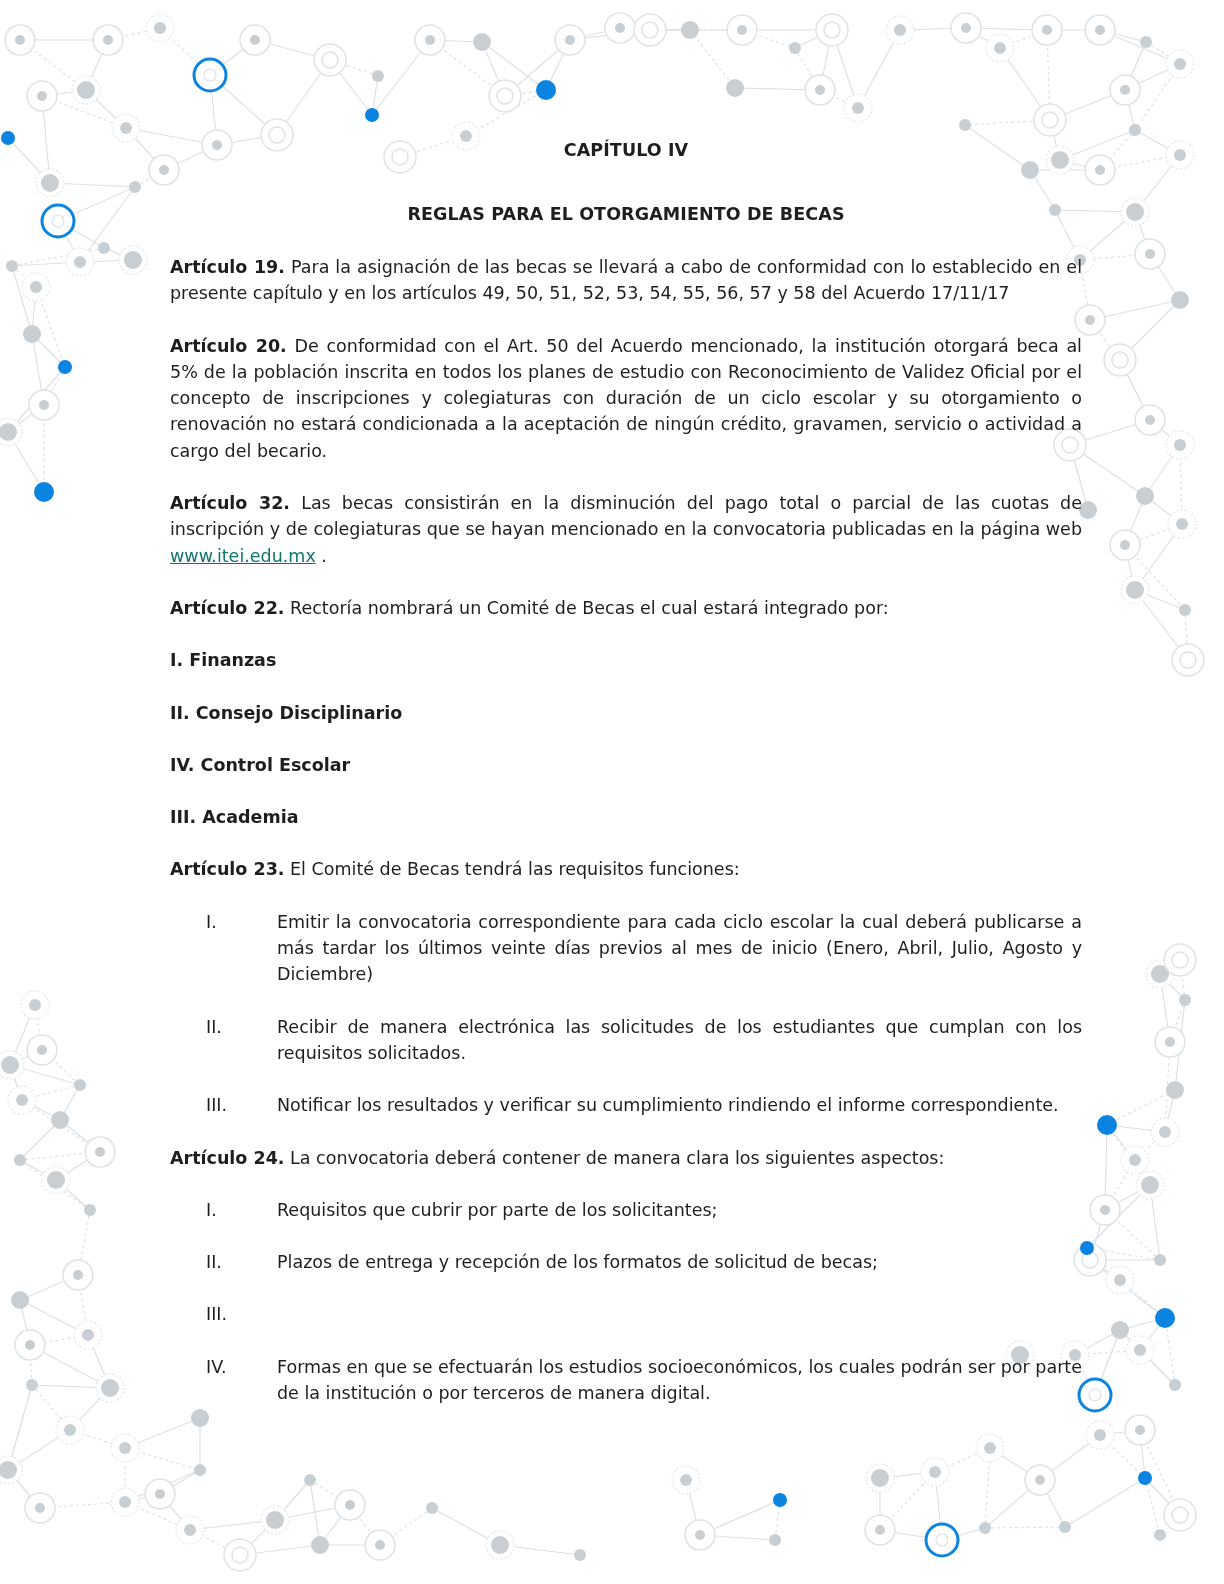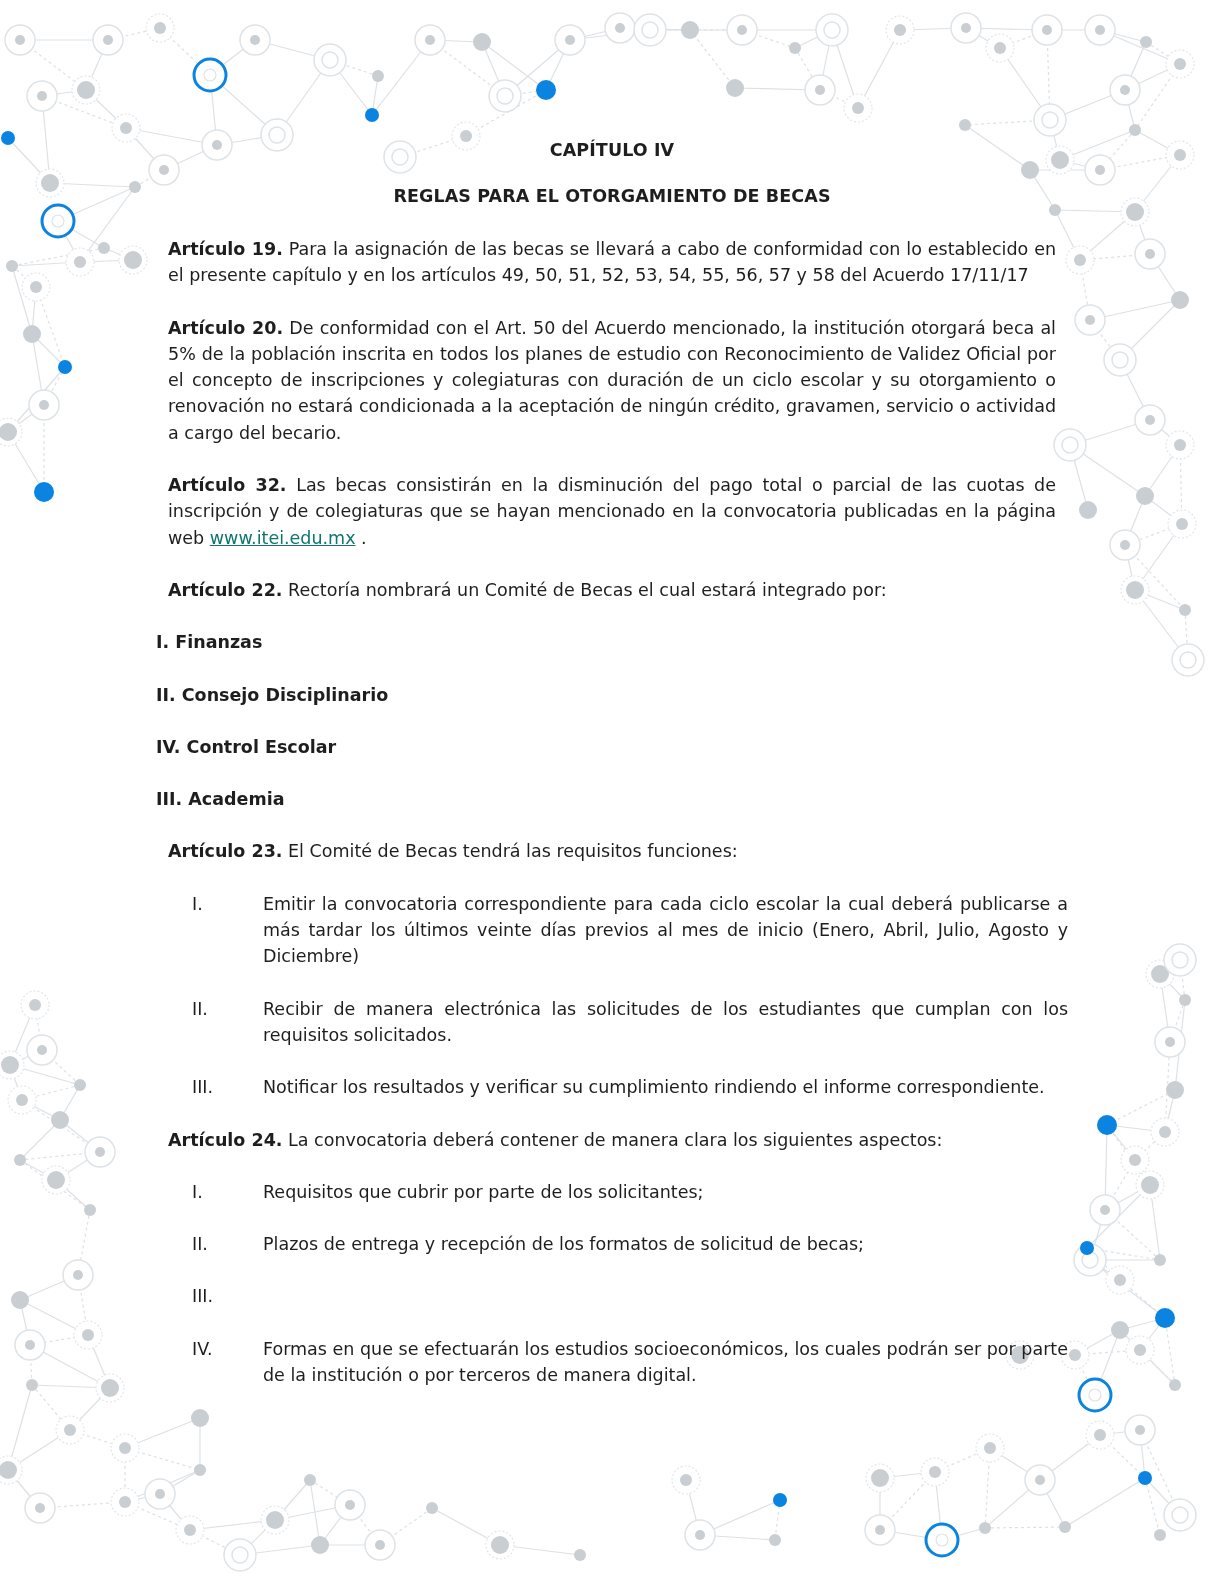--- a/index.html
+++ b/index.html
@@ -3,29 +3,29 @@
 <meta charset="utf-8">
 <style>
   html, body { margin: 0; padding: 0; }
   body {
     width: 1224px; height: 1584px; position: relative; overflow: hidden;
     background: #ffffff;
     font-family: "DejaVu Sans", sans-serif;
     color: #1e1e1e;
   }
   #bg { position: absolute; left: 0; top: 0; width: 1224px; height: 1584px; z-index: 0; }
-  .page { position: absolute; left: 156px; top: 140px; width: 912px; z-index: 1; }
+  .page { position: absolute; left: 170px; top: 140px; width: 912px; z-index: 1; }
   .chapter, .subtitle {
     text-align: center; font-weight: bold; font-size: 17.5px; margin: 0;
     letter-spacing: 0.1px;
   }
   .chapter { margin-left: 0; }
-  .subtitle { margin-top: 26px; }
+  .subtitle { margin-top: 44px; }
   p.art {
-    margin: 12px; font-size: 17.5px; line-height: 26.3px; text-align: justify;
+    margin: 0; font-size: 17.5px; line-height: 26.3px; text-align: justify;
   }
   p.art b { font-weight: bold; }
   .gap-l { margin-top: 26px !important; }
   .gap-m { margin-top: 26px !important; }
   .committee { margin: 0; font-size: 17.5px; line-height: 26.3px; font-weight: bold; }
   .olist { margin: 0; padding: 0; list-style: none; }
   .olist li { display: flex; font-size: 17.5px; line-height: 26.3px; }
   .olist .num { width: 71px; margin-left: 36px; flex: none; }
   .olist .txt { flex: 1; text-align: justify; }
   a.link { color: #0f766e; text-decoration: underline; }

